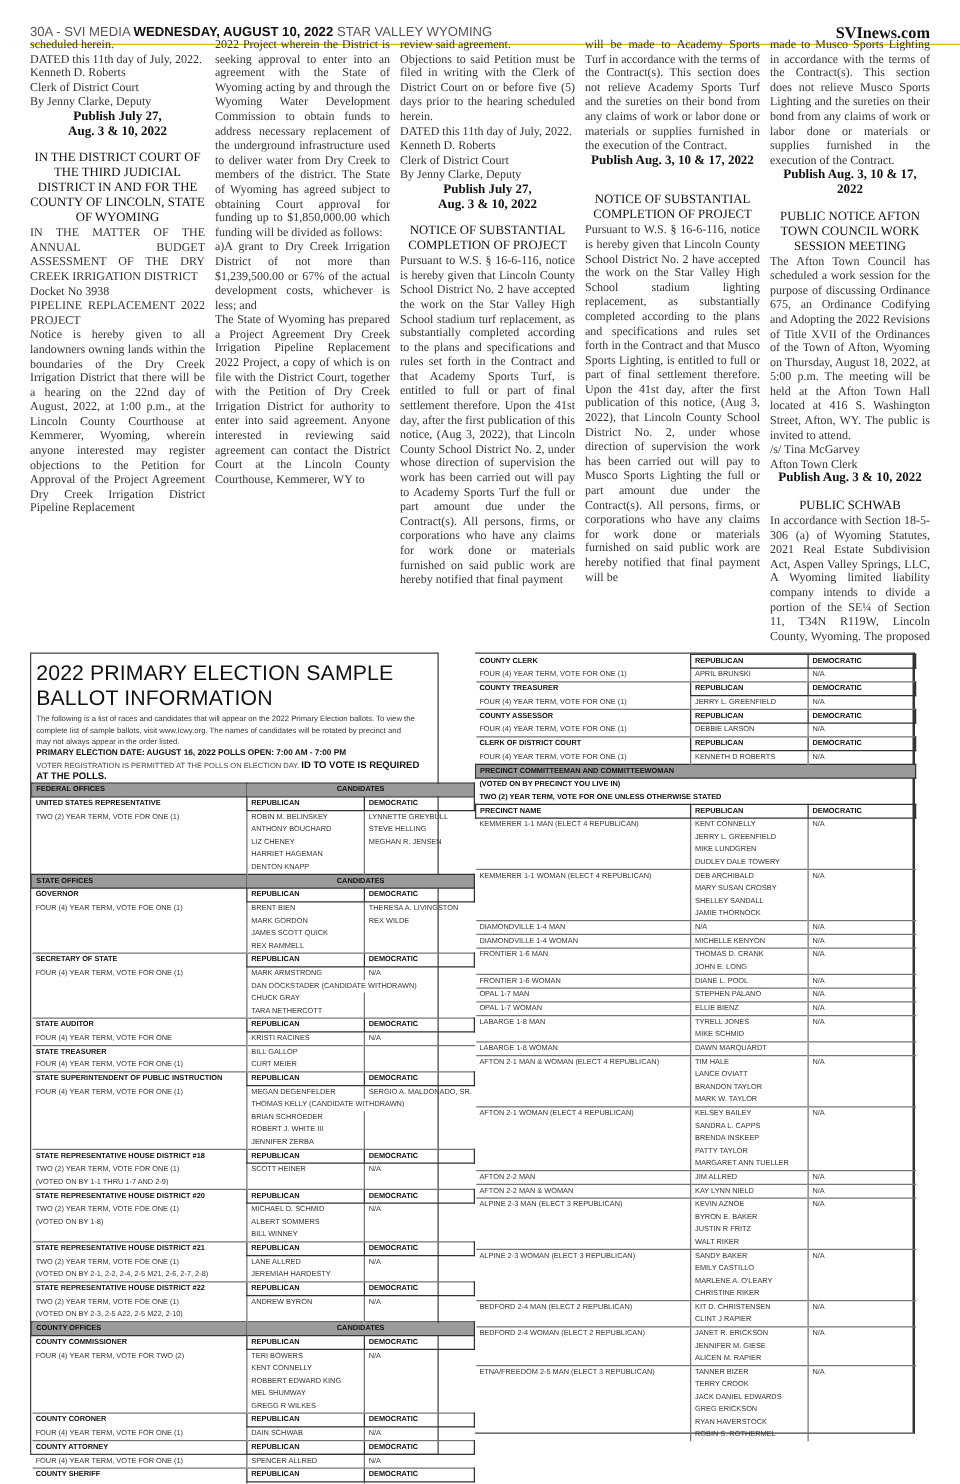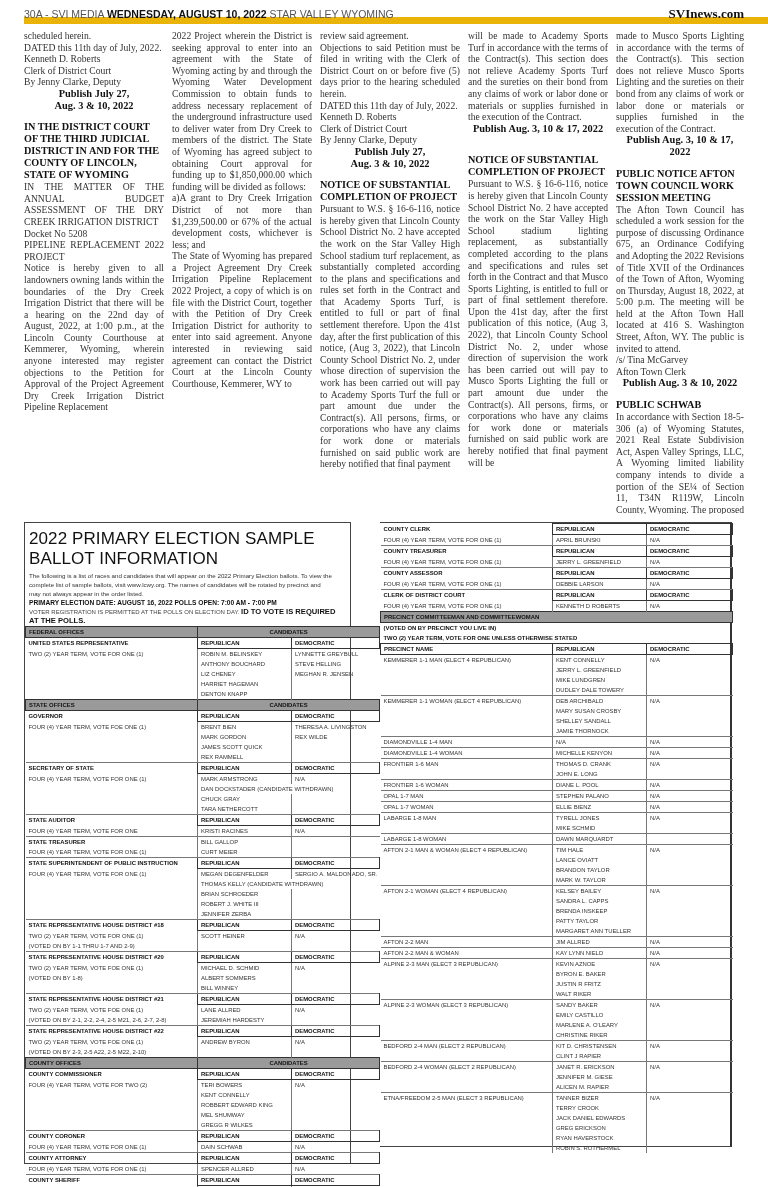--- a/index.html
+++ b/index.html
@@ -1,27 +1,27 @@
 <!DOCTYPE html>
 <html><head>
 <meta charset="utf-8">
 <style>
   * { box-sizing: border-box; margin: 0; padding: 0; }
   html, body { width: 768px; height: 1187px; background: #ffffff; overflow: hidden; }
   body { position: relative; color: #222; }
 
-  .masthead { position: absolute; left: 24px; top: 4px; width: 744px; height: 20px; border-bottom: 7px solid #eab308; font-family: "Liberation Sans", sans-serif; font-size: 10.5px; color: #555; padding-top: 4px; }
+  .masthead { position: absolute; left: 24px; top: 16px; width: 744px; height: 20px; border-bottom: 1px solid #eab308; font-family: "Liberation Sans", sans-serif; font-size: 10.5px; color: #555; padding-top: 4px; }
   .masthead .bold { font-weight: bold; color: #111; }
   .masthead .site { position: absolute; right: 24px; top: 2px; font-family: "Liberation Serif", serif; font-weight: bold; font-size: 13px; color: #111; }
 
   .notices { position: absolute; left: 24px; top: 30px; width: 720px; height: 484px; }
   .col { position: absolute; top: 0; width: 140px; height: 484px; font-family: "Liberation Serif", serif; font-size: 9.6px; line-height: 11.6px; color: #333; text-align: justify; overflow: hidden; }
   .col p { margin: 0; }
   .col .pub { text-align: center; font-weight: bold; color: #111; font-size: 10.4px; }
-  .col .head { text-align: left; font-weight: bold; color: #111; font-size: 10.2px; margin-top: 10px; line-height: 12px; }
+  .col .head { text-align: center; font-weight: normal; color: #111; font-size: 10.2px; margin-top: 10px; line-height: 12px; }
   .col .spacer { height: 10px; }
 
   .ballot-left { position: absolute; left: 24px; top: 522px; width: 327px; height: 642px; border: 1px solid #444; font-family: "Liberation Sans", sans-serif; }
   .ballot-right { position: absolute; left: 380px; top: 522px; width: 352px; height: 625px; border-top: 1px solid #444; border-right: 2px solid #333; border-bottom: 1px solid #444; font-family: "Liberation Sans", sans-serif; }
 
   .b-title { font-size: 17px; color: #111; padding: 6px 0 0 4px; letter-spacing: 0.1px; }
   .b-intro { font-size: 6.2px; line-height: 9px; color: #333; padding: 2px 4px 0 4px; }
   .b-date { font-size: 6.6px; font-weight: bold; color: #111; padding: 1px 4px 0 4px; }
   .b-reg { font-size: 6px; color: #444; padding: 1px 4px 1px 4px; }
   .b-reg .strong { font-size: 7.6px; font-weight: bold; color: #111; }
@@ -51,21 +51,21 @@
   <div class="col" style="left:0;">
     <p>scheduled herein.</p>
     <p>DATED this 11th day of July, 2022.</p>
     <p>Kenneth D. Roberts</p>
     <p>Clerk of District Court</p>
     <p>By Jenny Clarke, Deputy</p>
     <p class="pub">Publish July 27,</p>
     <p class="pub">Aug. 3 &amp; 10, 2022</p>
     <p class="head">IN THE DISTRICT COURT OF THE THIRD JUDICIAL DISTRICT IN AND FOR THE COUNTY OF LINCOLN, STATE OF WYOMING</p>
     <p>IN THE MATTER OF THE ANNUAL BUDGET ASSESSMENT OF THE DRY CREEK IRRIGATION DISTRICT</p>
-    <p>Docket No 5208</p>
+    <p>Docket No 3938</p>
     <p>PIPELINE REPLACEMENT 2022 PROJECT</p>
     <p>Notice is hereby given to all landowners owning lands within the boundaries of the Dry Creek Irrigation District that there will be a hearing on the 22nd day of August, 2022, at 1:00 p.m., at the Lincoln County Courthouse at Kemmerer, Wyoming, wherein anyone interested may register objections to the Petition for Approval of the Project Agreement Dry Creek Irrigation District Pipeline Replacement</p>
   </div>
 
   <div class="col" style="left:148px;">
     <p>2022 Project wherein the District is seeking approval to enter into an agreement with the State of Wyoming acting by and through the Wyoming Water Development Commission to obtain funds to address necessary replacement of the underground infrastructure used to deliver water from Dry Creek to members of the district. The State of Wyoming has agreed subject to obtaining Court approval for funding up to $1,850,000.00 which funding will be divided as follows:</p>
     <p>a)A grant to Dry Creek Irrigation District of not more than $1,239,500.00 or 67% of the actual development costs, whichever is less; and</p>
     <p>The State of Wyoming has prepared a Project Agreement Dry Creek Irrigation Pipeline Replacement 2022 Project, a copy of which is on file with the District Court, together with the Petition of Dry Creek Irrigation District for authority to enter into said agreement. Anyone interested in reviewing said agreement can contact the District Court at the Lincoln County Courthouse, Kemmerer, WY to</p>
   </div>
 

